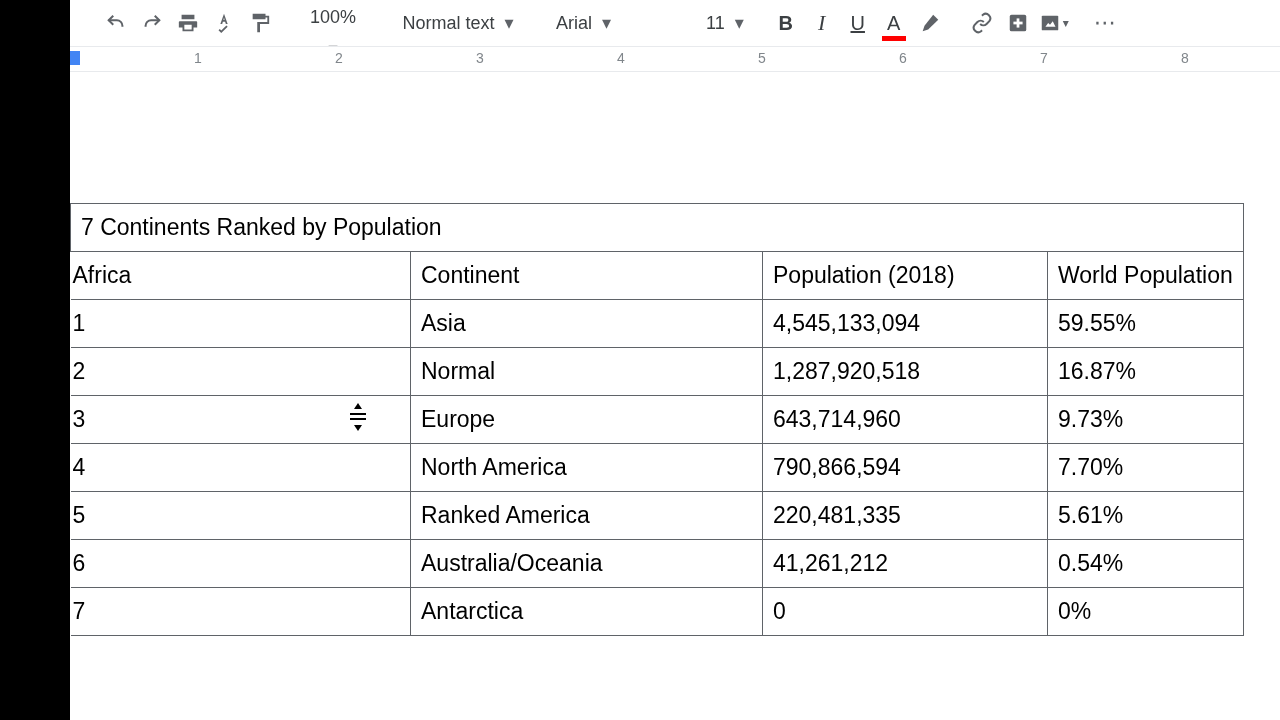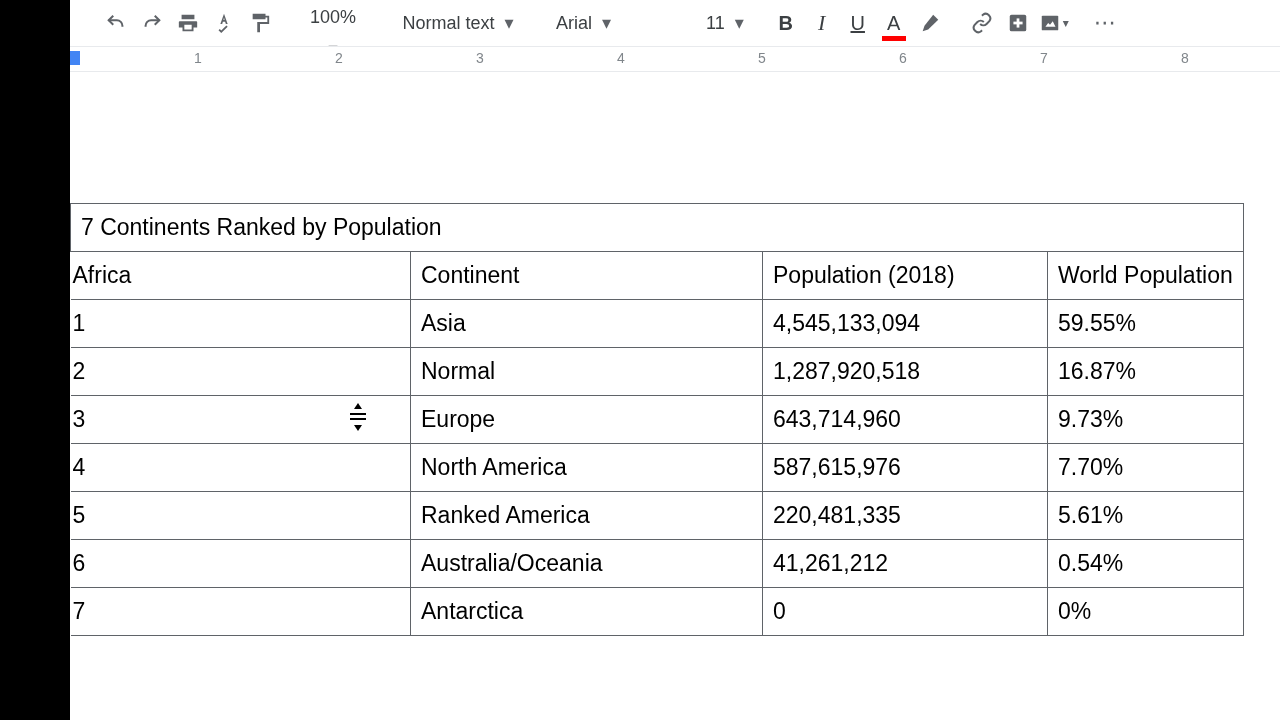--- a/index.html
+++ b/index.html
@@ -249,21 +249,21 @@
         </tr>
         <tr>
           <td class="col-num">3</td>
           <td class="col-cont">Europe</td>
           <td class="col-pop">643,714,960</td>
           <td class="col-pct">9.73%</td>
         </tr>
         <tr>
           <td class="col-num">4</td>
           <td class="col-cont">North America</td>
-          <td class="col-pop">587,615,976</td>
+          <td class="col-pop">790,866,594</td>
           <td class="col-pct">7.70%</td>
         </tr>
         <tr>
           <td class="col-num">5</td>
           <td class="col-cont">Ranked America</td>
           <td class="col-pop">220,481,335</td>
           <td class="col-pct">5.61%</td>
         </tr>
         <tr>
           <td class="col-num">6</td>

